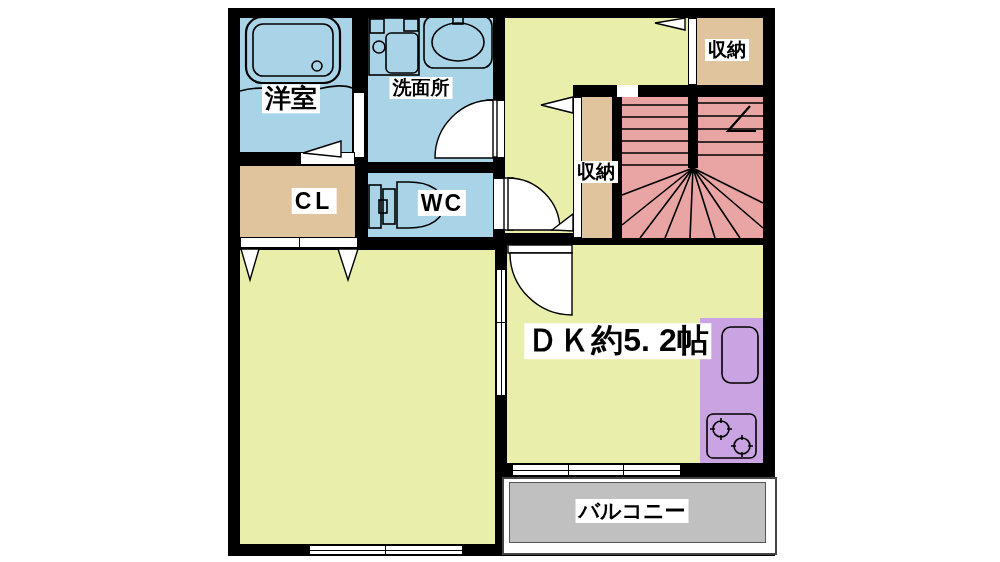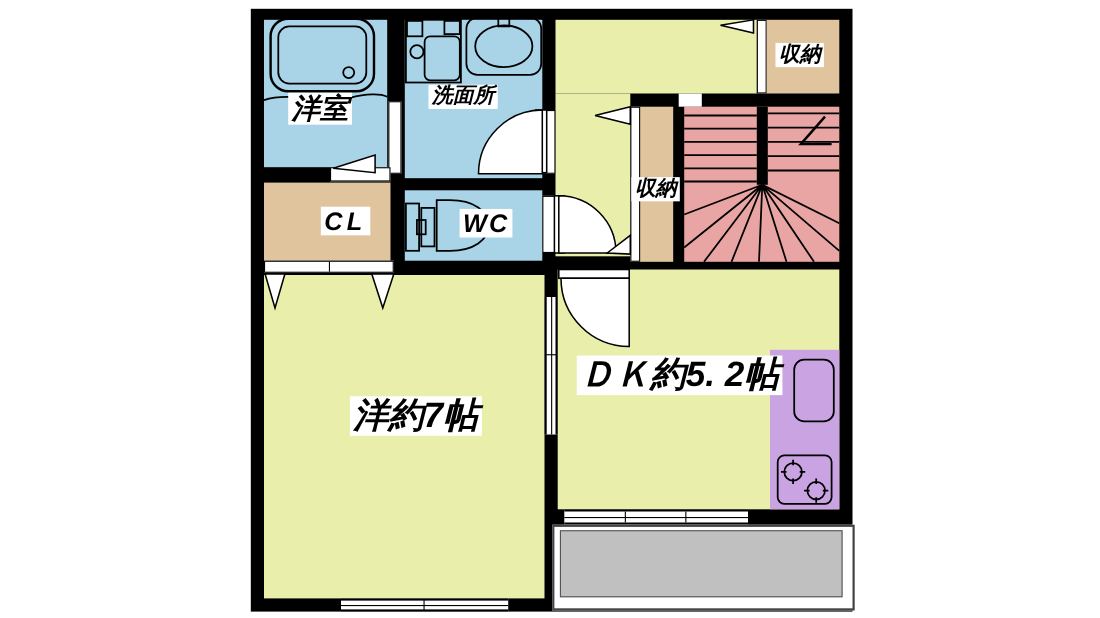--- a/index.html
+++ b/index.html
@@ -19,21 +19,21 @@
   .win-h{border-top:2px solid #000;border-bottom:2px solid #000;}
   .win-v{border-left:2px solid #000;border-right:2px solid #000;}
   .win-line-h{position:absolute;left:0;right:0;height:1px;background:#000;top:50%;}
   .win-line-v{position:absolute;top:0;bottom:0;width:1px;background:#000;left:50%;}
   .tick-v{position:absolute;width:1px;height:10px;background:#000;top:50%;margin-top:-5px;}
   .tick-h{position:absolute;height:1px;width:10px;background:#000;left:50%;margin-left:-5px;}
   .balcony-outer{background:#fff;border:2px solid var(--c-balcony-border,#444);box-sizing:border-box;}
   .balcony-inner{background:var(--c-balcony,#c0c0c0);border:1px solid #555;box-sizing:border-box;}
   .lbl{position:absolute;transform:translate(-50%,-50%);background:var(--c-label-bg,#fff);
        color:var(--c-label-text,#000);line-height:1.05;white-space:nowrap;padding:1px 3px;
-       font-weight:bold;font-style:italic;}
+       font-weight:bold;}
   svg{position:absolute;top:0;left:0;pointer-events:none;}
   .ln{fill:none;stroke:#000;stroke-width:1.6;}
   .ln2{fill:none;stroke:#000;stroke-width:2.2;}
   .wht{fill:#fff;stroke:#000;stroke-width:1.4;}
 </style>
 </head>
 <body>
 
 <div class="plan">
 
@@ -159,16 +159,16 @@
       <path class="ln" d="M731,446 h5 M748,446 h5 M742,435 v5 M742,452 v5"></path>
     </g>
   </svg>
 
   <div class="lbl" style="left:291px;top:99px;font-size:26px;">洋室</div>
   <div class="lbl" style="left:421px;top:88px;font-size:19px;">洗面所</div>
   <div class="lbl" style="left:727px;top:50px;font-size:19px;">収納</div>
   <div class="lbl" style="left:314px;top:201px;font-size:23px;letter-spacing:4px;">CL</div>
   <div class="lbl" style="left:442px;top:203px;font-size:23px;letter-spacing:2px;">WC</div>
   <div class="lbl" style="left:596px;top:172px;font-size:19px;">収納</div>
-  <div class="lbl" style="left:378px;top:378px;font-size:32px;">洋約7帖</div>
   <div class="lbl" style="left:618px;top:341px;font-size:32px;">ＤＫ約5. 2帖</div>
+  <div class="lbl" style="left:632px;top:511px;font-size:21px;">バルコニー</div>
 
 </div>
 
 </body></html>

